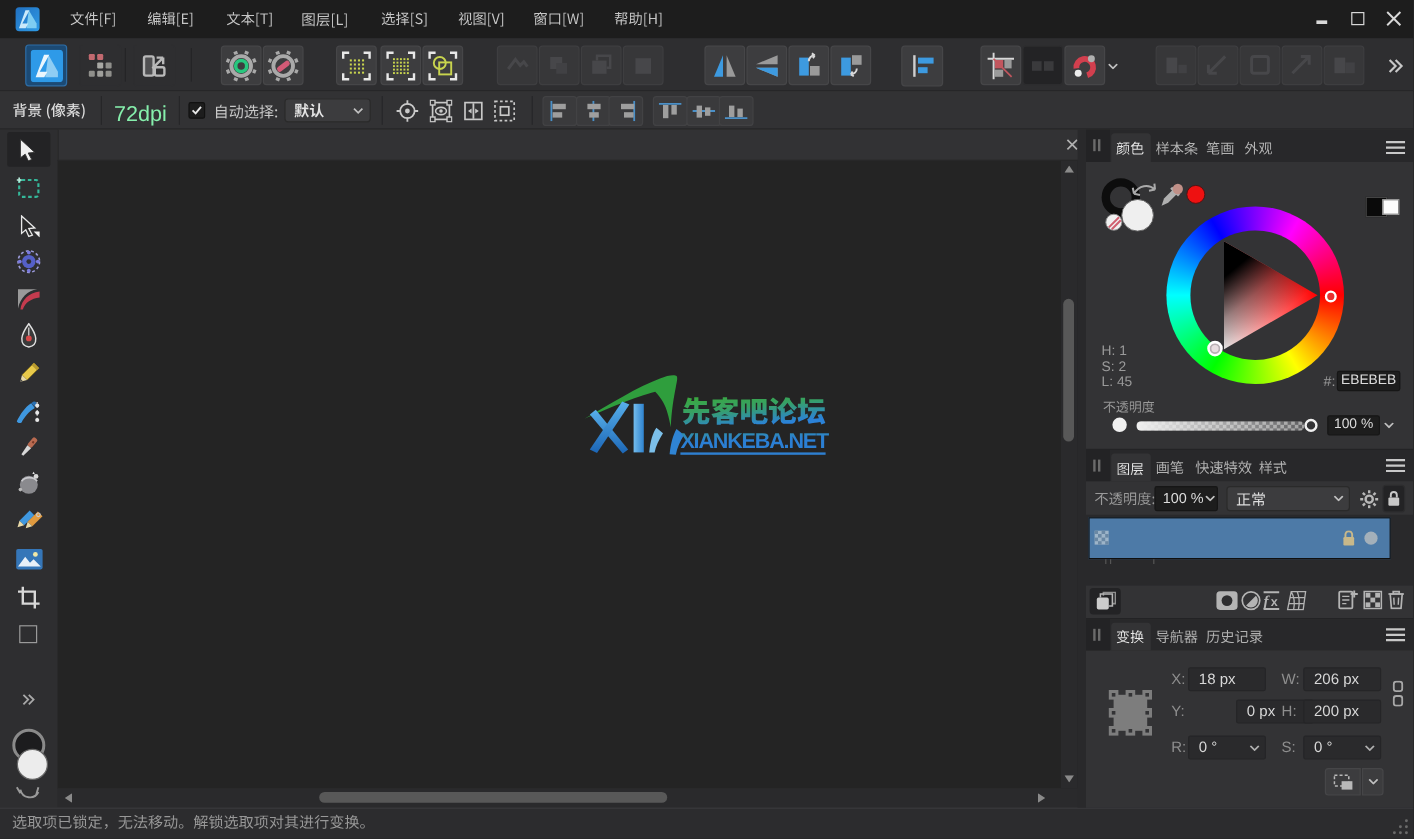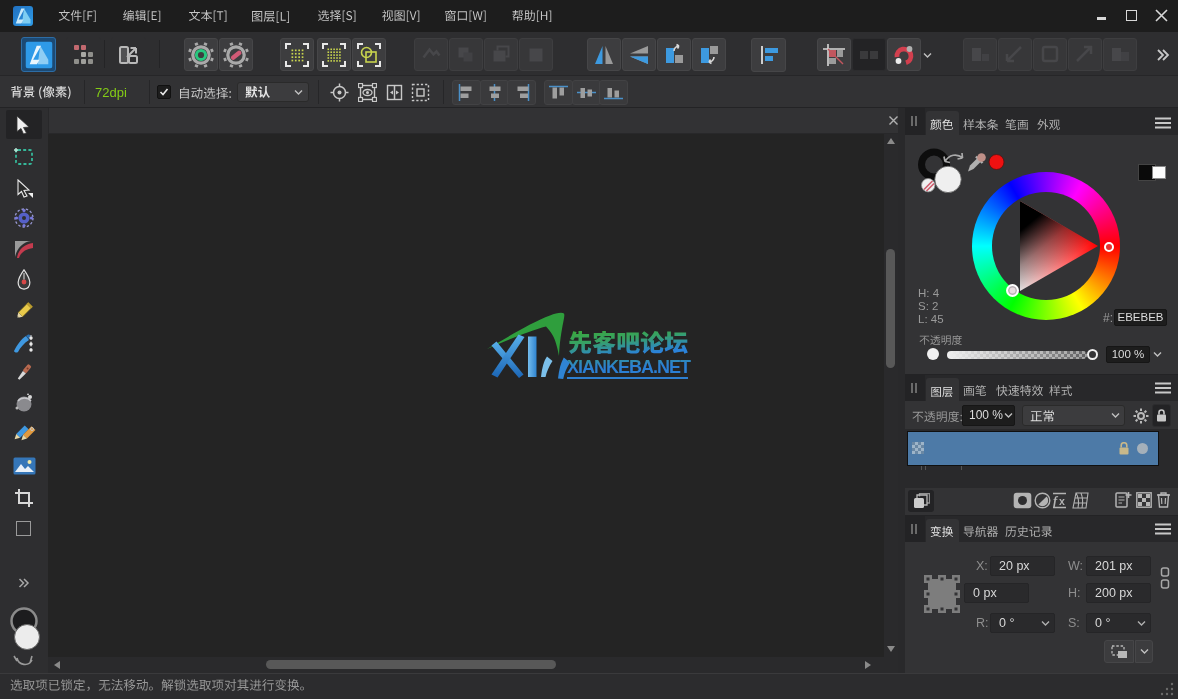--- a/index.html
+++ b/index.html
@@ -277,21 +277,21 @@
       </svg>
     </div>
 <svg class="abs" style="left:1156px;top:49px" width="14" height="12" viewBox="0 0 14 12">
       <path d="M2 1 L7 6 L2 11 M7 1 L12 6 L7 11" stroke="#c8c8c8" stroke-width="1.8" fill="none"></path>
     </svg>
 <div class="abs" style="left:0;top:76px;width:1178px;height:32px;background:#323234;border-bottom:1px solid #232325"></div>
 <div style="position:absolute;left:9.0px;top:85.4px;width:63px;height:15px;"><svg width="63" height="15" viewBox="0 0 62.6 15.1">
         <path transform="translate(1.00,11.56)" d="M9.0 -4.6L9.0 -3.7L3.5 -3.7L3.5 -4.6L9.0 -4.6ZM2.3 -5.5L2.3 1.1L3.5 1.1L3.5 -1.1L9.0 -1.1L9.0 -0.2C9.0 -0.0 8.9 0.0 8.7 0.0C8.6 0.1 7.8 0.1 7.1 0.0C7.3 0.3 7.4 0.8 7.5 1.1C8.5 1.1 9.2 1.1 9.6 0.9C10.1 0.7 10.2 0.4 10.2 -0.2L10.2 -5.5L2.3 -5.5ZM3.5 -2.8L9.0 -2.8L9.0 -1.9L3.5 -1.9L3.5 -2.8ZM4.0 -10.6L4.0 -9.5L1.0 -9.5L1.0 -8.6L4.0 -8.6L4.0 -7.6C2.7 -7.4 1.5 -7.2 0.7 -7.1L0.8 -6.1L4.0 -6.7L4.0 -5.8L5.2 -5.8L5.2 -10.6L4.0 -10.6ZM6.8 -10.6L6.8 -7.3C6.8 -6.2 7.1 -5.9 8.4 -5.9C8.7 -5.9 10.1 -5.9 10.4 -5.9C11.4 -5.9 11.7 -6.3 11.9 -7.5C11.5 -7.6 11.1 -7.8 10.8 -7.9C10.8 -7.1 10.7 -6.9 10.3 -6.9C10.0 -6.9 8.8 -6.9 8.6 -6.9C8.1 -6.9 8.0 -7.0 8.0 -7.3L8.0 -8.2C9.1 -8.4 10.4 -8.8 11.4 -9.2L10.6 -10.0C10.0 -9.7 8.9 -9.4 8.0 -9.1L8.0 -10.6L6.8 -10.6ZM15.7 -8.0L21.7 -8.0L21.7 -7.3L15.7 -7.3L15.7 -8.0ZM15.7 -9.4L21.7 -9.4L21.7 -8.7L15.7 -8.7L15.7 -9.4ZM16.0 -3.5L21.5 -3.5L21.5 -2.5L16.0 -2.5L16.0 -3.5ZM20.2 -0.8C21.3 -0.4 22.7 0.3 23.4 0.8L24.3 0.1C23.5 -0.4 22.1 -1.1 21.0 -1.5L20.2 -0.8ZM16.0 -1.4C15.3 -0.9 14.1 -0.3 13.0 0.0C13.2 0.2 13.6 0.6 13.8 0.9C14.9 0.4 16.2 -0.3 17.1 -1.0L16.0 -1.4ZM13.2 -5.8L13.2 -4.9L24.2 -4.9L24.2 -5.8L19.3 -5.8L19.3 -6.5L22.9 -6.5L22.9 -10.1L14.6 -10.1L14.6 -6.5L18.1 -6.5L18.1 -5.8L13.2 -5.8ZM14.9 -4.4L14.9 -1.6L18.2 -1.6L18.2 -0.1C18.2 0.1 18.1 0.1 17.9 0.1C17.8 0.1 17.1 0.1 16.6 0.1C16.7 0.4 16.8 0.8 16.9 1.0C17.8 1.0 18.4 1.0 18.8 0.9C19.2 0.8 19.3 0.5 19.3 -0.0L19.3 -1.6L22.7 -1.6L22.7 -4.4L14.9 -4.4ZM30.8 2.5L31.7 2.1C30.6 0.3 30.1 -1.8 30.1 -3.9C30.1 -6.0 30.6 -8.1 31.7 -9.9L30.8 -10.3C29.6 -8.4 28.9 -6.4 28.9 -3.9C28.9 -1.4 29.6 0.6 30.8 2.5ZM38.3 -8.9L40.5 -8.9C40.3 -8.6 40.1 -8.3 39.9 -8.1L37.6 -8.1C37.8 -8.3 38.1 -8.6 38.3 -8.9ZM43.4 -4.9C43.1 -4.5 42.5 -4.0 41.9 -3.6C41.7 -4.1 41.6 -4.6 41.4 -5.2L43.9 -5.2L43.9 -8.1L41.1 -8.1C41.5 -8.5 41.8 -8.9 42.0 -9.3L41.3 -9.8L41.1 -9.8L38.9 -9.8L39.2 -10.3L38.1 -10.5C37.6 -9.6 36.7 -8.4 35.5 -7.5C35.7 -7.4 36.1 -7.1 36.3 -6.9L36.4 -7.0L36.4 -5.2L38.6 -5.2C37.8 -4.7 36.7 -4.3 35.7 -4.0C35.9 -3.8 36.3 -3.4 36.4 -3.2C37.1 -3.4 37.9 -3.8 38.6 -4.2C38.8 -4.0 38.9 -3.9 39.0 -3.7C38.2 -3.1 36.9 -2.5 35.8 -2.2C36.0 -2.0 36.3 -1.7 36.4 -1.4C37.4 -1.8 38.6 -2.4 39.5 -3.1C39.6 -2.9 39.7 -2.7 39.8 -2.5C38.8 -1.6 37.0 -0.6 35.6 -0.2C35.8 0.1 36.1 0.4 36.2 0.7C37.5 0.2 38.9 -0.6 40.0 -1.5C40.1 -0.9 39.9 -0.4 39.7 -0.2C39.5 0.1 39.3 0.1 39.0 0.1C38.7 0.1 38.4 0.1 38.0 0.0C38.2 0.3 38.2 0.8 38.3 1.0C38.6 1.1 38.9 1.1 39.2 1.1C39.7 1.1 40.1 1.0 40.4 0.6C41.4 -0.2 41.4 -2.9 39.4 -4.7C39.6 -4.8 39.9 -5.0 40.1 -5.2L40.4 -5.2C41.0 -2.7 42.0 -0.6 43.7 0.5C43.8 0.2 44.2 -0.2 44.4 -0.4C43.6 -0.9 42.9 -1.7 42.3 -2.7C42.9 -3.1 43.7 -3.7 44.3 -4.2L43.4 -4.9ZM37.5 -7.2L39.5 -7.2L39.5 -6.0L37.5 -6.0L37.5 -7.2ZM40.6 -7.2L42.7 -7.2L42.7 -6.0L40.6 -6.0L40.6 -7.2ZM35.0 -10.5C34.5 -8.6 33.5 -6.7 32.4 -5.5C32.6 -5.2 32.9 -4.6 33.0 -4.3C33.4 -4.7 33.7 -5.2 34.0 -5.7L34.0 1.1L35.2 1.1L35.2 -7.7C35.5 -8.5 35.9 -9.4 36.1 -10.2L35.0 -10.5ZM52.6 -1.0C53.6 -0.5 54.9 0.3 55.6 0.8L56.5 0.1C55.8 -0.4 54.5 -1.2 53.5 -1.6L52.6 -1.0ZM48.3 -1.6C47.5 -1.0 46.4 -0.3 45.3 0.1C45.5 0.2 46.0 0.7 46.2 0.9C47.2 0.4 48.5 -0.4 49.4 -1.2L48.3 -1.6ZM45.5 -6.7L45.5 -5.8L49.3 -5.8C48.9 -5.4 48.5 -5.0 48.1 -4.7L47.4 -5.1L46.6 -4.4C47.3 -4.1 48.2 -3.5 48.8 -3.1L48.4 -2.8L45.5 -2.8L45.6 -1.8L50.4 -1.9L50.4 1.0L51.6 1.0L51.6 -1.9L55.2 -2.0C55.5 -1.8 55.7 -1.6 55.9 -1.4L56.7 -2.1C56.1 -2.8 54.8 -3.7 53.8 -4.3L52.9 -3.7C53.3 -3.4 53.7 -3.2 54.1 -2.9L50.1 -2.8C51.3 -3.5 52.5 -4.3 53.5 -5.1L52.4 -5.7C51.8 -5.1 50.8 -4.3 49.8 -3.7C49.5 -3.9 49.3 -4.1 48.9 -4.2C49.5 -4.7 50.2 -5.2 50.8 -5.8L56.5 -5.8L56.5 -6.7L51.6 -6.7L51.6 -7.3L55.3 -7.3L55.3 -8.2L51.6 -8.2L51.6 -8.9L56.0 -8.9L56.0 -9.7L51.6 -9.7L51.6 -10.6L50.4 -10.6L50.4 -9.7L46.2 -9.7L46.2 -8.9L50.4 -8.9L50.4 -8.2L46.9 -8.2L46.9 -7.3L50.4 -7.3L50.4 -6.7L45.5 -6.7ZM58.7 2.5C59.9 0.6 60.6 -1.4 60.6 -3.9C60.6 -6.4 59.9 -8.4 58.7 -10.3L57.8 -9.9C58.9 -8.1 59.4 -6.0 59.4 -3.9C59.4 -1.8 58.9 0.3 57.8 2.1L58.7 2.5Z" fill="#dadada"></path>
       </svg></div>
 <div class="vsep" style="left:84px;top:80px;height:24px;background:#262628"></div>
-<div class="abs" style="left:95px;top:85px;width:50px;font-size:13px;color:#84cc16">72dpi</div>
+<div class="abs" style="left:95px;top:85px;width:50px;font-size:18px;color:#86efac">72dpi</div>
 <div class="vsep" style="left:149px;top:80px;height:24px;background:#262628"></div>
 <div class="abs" style="left:157px;top:85px;width:14px;height:14px;background:#1d1d1d;border:1px solid #111;border-radius:2px"></div>
 <svg class="abs" style="left:159px;top:87px" width="10" height="10" viewBox="0 0 10 10">
       <path d="M1.5 5 L4 7.5 L8.5 2" stroke="#e8e8e8" stroke-width="1.6" fill="none"></path>
     </svg>
 <div style="position:absolute;left:177.0px;top:85.5px;width:55px;height:14px;"><svg width="55" height="14" viewBox="0 0 54.6 13.6">
         <path transform="translate(1.00,11.53)" d="M3.0 -5.1L9.7 -5.1L9.7 -3.3L3.0 -3.3L3.0 -5.1ZM3.0 -6.0L3.0 -7.9L9.7 -7.9L9.7 -6.0L3.0 -6.0ZM3.0 -2.4L9.7 -2.4L9.7 -0.6L3.0 -0.6L3.0 -2.4ZM5.7 -10.5C5.6 -10.0 5.4 -9.3 5.2 -8.8L2.0 -8.8L2.0 1.0L3.0 1.0L3.0 0.3L9.7 0.3L9.7 0.9L10.7 0.9L10.7 -8.8L6.2 -8.8C6.4 -9.3 6.6 -9.8 6.8 -10.4L5.7 -10.5ZM13.6 -9.5L13.6 -8.6L18.4 -8.6L18.4 -9.5L13.6 -9.5ZM20.7 -10.3C20.7 -9.4 20.7 -8.5 20.6 -7.6L18.8 -7.6L18.8 -6.7L20.6 -6.7C20.4 -3.9 19.9 -1.2 18.2 0.3C18.5 0.4 18.8 0.8 19.0 1.0C20.8 -0.8 21.3 -3.6 21.5 -6.7L23.4 -6.7C23.2 -2.3 23.1 -0.6 22.7 -0.2C22.6 -0.1 22.5 -0.1 22.2 -0.1C22.0 -0.1 21.3 -0.1 20.6 -0.1C20.8 0.2 20.9 0.5 20.9 0.8C21.6 0.8 22.3 0.8 22.7 0.8C23.1 0.8 23.3 0.7 23.6 0.3C24.0 -0.2 24.1 -2.0 24.3 -7.1C24.3 -7.3 24.3 -7.6 24.3 -7.6L21.6 -7.6C21.6 -8.5 21.6 -9.4 21.6 -10.3L20.7 -10.3ZM13.6 -0.6L13.6 -0.6L13.6 -0.5C13.9 -0.7 14.4 -0.8 17.8 -1.6L18.1 -0.8L18.9 -1.1C18.7 -1.9 18.1 -3.4 17.6 -4.6L16.8 -4.3C17.1 -3.8 17.3 -3.1 17.6 -2.4L14.6 -1.8C15.1 -2.9 15.6 -4.3 15.9 -5.6L18.7 -5.6L18.7 -6.5L13.2 -6.5L13.2 -5.6L14.9 -5.6C14.6 -4.2 14.1 -2.7 13.9 -2.3C13.7 -1.8 13.5 -1.5 13.3 -1.4C13.4 -1.2 13.6 -0.7 13.6 -0.6ZM25.8 -9.6C26.5 -8.9 27.3 -8.1 27.7 -7.5L28.5 -8.1C28.1 -8.7 27.2 -9.5 26.5 -10.1L25.8 -9.6ZM30.6 -10.1C30.3 -9.0 29.7 -7.9 29.1 -7.2C29.3 -7.1 29.7 -6.8 29.9 -6.7C30.2 -7.0 30.4 -7.5 30.7 -7.9L32.5 -7.9L32.5 -6.1L29.0 -6.1L29.0 -5.3L31.3 -5.3C31.1 -3.7 30.5 -2.5 28.7 -1.8C28.9 -1.6 29.1 -1.3 29.2 -1.0C31.3 -1.9 32.0 -3.3 32.2 -5.3L33.5 -5.3L33.5 -2.4C33.5 -1.4 33.7 -1.2 34.6 -1.2C34.8 -1.2 35.7 -1.2 35.9 -1.2C36.7 -1.2 36.9 -1.6 37.0 -3.2C36.7 -3.2 36.3 -3.3 36.2 -3.5C36.1 -2.2 36.1 -2.0 35.8 -2.0C35.6 -2.0 34.9 -2.0 34.8 -2.0C34.4 -2.0 34.4 -2.1 34.4 -2.4L34.4 -5.3L36.9 -5.3L36.9 -6.1L33.5 -6.1L33.5 -7.9L36.4 -7.9L36.4 -8.8L33.5 -8.8L33.5 -10.4L32.5 -10.4L32.5 -8.8L31.1 -8.8C31.2 -9.1 31.4 -9.5 31.5 -9.9L30.6 -10.1ZM28.1 -5.7L25.7 -5.7L25.7 -4.8L27.2 -4.8L27.2 -1.0C26.7 -0.8 26.1 -0.3 25.6 0.2L26.2 1.0C26.9 0.2 27.6 -0.4 28.0 -0.4C28.3 -0.4 28.7 -0.1 29.2 0.2C30.0 0.7 31.1 0.8 32.5 0.8C33.7 0.8 35.8 0.8 36.8 0.7C36.8 0.4 37.0 -0.0 37.1 -0.2C35.8 -0.1 33.9 -0.0 32.5 -0.0C31.2 -0.0 30.1 -0.1 29.4 -0.6C28.8 -0.9 28.5 -1.2 28.1 -1.2L28.1 -5.7ZM39.7 -10.5L39.7 -8.0L38.1 -8.0L38.1 -7.1L39.7 -7.1L39.7 -4.4C39.1 -4.2 38.4 -4.1 37.9 -3.9L38.2 -3.0L39.7 -3.5L39.7 -0.2C39.7 0.0 39.7 0.1 39.5 0.1C39.3 0.1 38.9 0.1 38.3 0.1C38.4 0.3 38.6 0.7 38.6 0.9C39.4 0.9 39.9 0.9 40.2 0.8C40.5 0.6 40.6 0.4 40.6 -0.2L40.6 -3.8L42.1 -4.3L41.9 -5.2L40.6 -4.7L40.6 -7.1L42.1 -7.1L42.1 -8.0L40.6 -8.0L40.6 -10.5L39.7 -10.5ZM47.6 -9.0C47.1 -8.3 46.5 -7.8 45.8 -7.3C45.1 -7.8 44.6 -8.3 44.2 -9.0L47.6 -9.0ZM42.4 -9.8L42.4 -9.0L43.2 -9.0C43.7 -8.2 44.3 -7.4 45.1 -6.8C44.1 -6.2 43.0 -5.8 41.9 -5.5C42.1 -5.3 42.3 -5.0 42.4 -4.8C43.6 -5.1 44.7 -5.6 45.7 -6.2C46.7 -5.6 47.9 -5.1 49.1 -4.7C49.2 -5.0 49.5 -5.3 49.7 -5.5C48.5 -5.8 47.4 -6.2 46.5 -6.8C47.5 -7.5 48.3 -8.5 48.9 -9.6L48.3 -9.9L48.1 -9.8L42.4 -9.8ZM45.2 -5.2L45.2 -4.1L42.7 -4.1L42.7 -3.2L45.2 -3.2L45.2 -1.9L42.1 -1.9L42.1 -1.1L45.2 -1.1L45.2 1.0L46.2 1.0L46.2 -1.1L49.5 -1.1L49.5 -1.9L46.2 -1.9L46.2 -3.2L48.6 -3.2L48.6 -4.1L46.2 -4.1L46.2 -5.2L45.2 -5.2ZM51.7 -4.9C52.2 -4.9 52.6 -5.2 52.6 -5.8C52.6 -6.3 52.2 -6.6 51.7 -6.6C51.3 -6.6 50.9 -6.3 50.9 -5.8C50.9 -5.2 51.3 -4.9 51.7 -4.9ZM51.7 0.2C52.2 0.2 52.6 -0.2 52.6 -0.7C52.6 -1.2 52.2 -1.6 51.7 -1.6C51.3 -1.6 50.9 -1.2 50.9 -0.7C50.9 -0.2 51.3 0.2 51.7 0.2Z" fill="#c8c8c8"></path>
       </svg></div>
 <div class="dd" style="left:237px;top:82px;width:72px;height:20px"></div>
 <div style="position:absolute;left:244.0px;top:85.4px;width:27px;height:14px;"><svg width="27" height="14" viewBox="0 0 26.7 13.7">
@@ -567,21 +567,21 @@
           <stop offset="0" stop-color="#000000" stop-opacity="0"></stop>
           <stop offset="0.5" stop-color="#000000" stop-opacity="0.4"></stop>
           <stop offset="1" stop-color="#000000"></stop>
         </linearGradient>
 </defs>
 <polygon points="106,54.0 28.0,8.968000000000018 28.0,99.03199999999998" fill="url(#tg1)"></polygon>
 <polygon points="106,54.0 28.0,8.968000000000018 28.0,99.03199999999998" fill="url(#tg2)"></polygon>
 </svg>
 <div class="abs" style="left:1104px;top:241.5px;width:10px;height:10px;border-radius:50%;border:2px solid #fff;background:#e83030"></div>
 <div class="abs" style="left:1005.5px;top:283.5px;width:13px;height:13px;border-radius:50%;border:2px solid #fff;background:#e8dde0;box-shadow:inset 0 0 0 1.5px #b8b0b4"></div>
-<div class="abs" style="left:918px;top:287px;font-size:11.5px;color:#9a9a9a">H: 4</div>
+<div class="abs" style="left:918px;top:287px;font-size:11.5px;color:#9a9a9a">H: 1</div>
 <div class="abs" style="left:918px;top:300px;font-size:11.5px;color:#9a9a9a">S: 2</div>
 <div class="abs" style="left:918px;top:313px;font-size:11.5px;color:#9a9a9a">L: 45</div>
 <div class="abs" style="left:1103px;top:311px;font-size:12px;color:#9a9a9a">#:</div>
 <div class="fld" style="left:1114px;top:309px;width:53px;height:17px;line-height:15px;text-align:center;font-size:11.5px">EBEBEB</div>
 <div style="position:absolute;left:918.0px;top:331.9px;width:45px;height:12px;"><svg width="45" height="12" viewBox="0 0 44.8 12.0">
         <path transform="translate(1.00,10.07)" d="M6.0 -5.2C7.3 -4.3 8.9 -3.0 9.7 -2.2L10.4 -2.8C9.6 -3.7 7.9 -4.9 6.6 -5.7L6.0 -5.2ZM0.7 -8.3L0.7 -7.5L5.6 -7.5C4.5 -5.6 2.6 -3.8 0.5 -2.8C0.6 -2.6 0.9 -2.2 1.0 -2.0C2.5 -2.8 3.9 -3.9 5.0 -5.2L5.0 0.8L5.8 0.8L5.8 -6.3C6.1 -6.7 6.4 -7.1 6.6 -7.5L10.1 -7.5L10.1 -8.3L0.7 -8.3ZM11.4 -8.3C12.1 -7.8 12.8 -7.1 13.1 -6.5L13.8 -7.0C13.4 -7.6 12.7 -8.3 12.0 -8.8L11.4 -8.3ZM13.5 -4.8L11.3 -4.8L11.3 -4.1L12.7 -4.1L12.7 -1.3C12.2 -0.8 11.6 -0.3 11.2 -0.0L11.6 0.8C12.1 0.3 12.6 -0.2 13.1 -0.6C13.8 0.2 14.8 0.6 16.2 0.7C17.4 0.7 19.7 0.7 20.9 0.6C21.0 0.4 21.1 0.0 21.2 -0.2C19.9 -0.1 17.4 -0.0 16.2 -0.1C14.9 -0.2 14.0 -0.5 13.5 -1.3L13.5 -4.8ZM20.1 -8.9C18.8 -8.6 16.4 -8.4 14.5 -8.3C14.6 -8.2 14.7 -7.9 14.7 -7.8C15.5 -7.8 16.4 -7.8 17.2 -7.9L17.2 -7.1L14.2 -7.1L14.2 -6.4L16.7 -6.4C16.0 -5.7 14.8 -4.9 13.8 -4.6C14.0 -4.4 14.2 -4.2 14.3 -4.0C15.3 -4.4 16.4 -5.2 17.2 -6.1L17.2 -4.6L18.0 -4.6L18.0 -6.1C18.7 -5.3 19.8 -4.5 20.8 -4.1C20.9 -4.3 21.1 -4.6 21.3 -4.7C20.2 -5.0 19.1 -5.7 18.5 -6.4L21.1 -6.4L21.1 -7.1L18.0 -7.1L18.0 -8.0C19.0 -8.1 19.9 -8.2 20.6 -8.3L20.1 -8.9ZM15.0 -4.4L15.0 -3.7L16.3 -3.7C16.1 -2.6 15.6 -1.7 14.2 -1.2C14.3 -1.1 14.5 -0.8 14.6 -0.6C16.3 -1.2 16.9 -2.3 17.1 -3.7L18.4 -3.7C18.3 -3.3 18.2 -2.8 18.1 -2.5L18.8 -2.4L18.9 -2.8L19.9 -2.8C19.8 -2.0 19.7 -1.6 19.6 -1.5C19.5 -1.4 19.4 -1.4 19.2 -1.4C19.1 -1.4 18.6 -1.4 18.0 -1.4C18.1 -1.3 18.2 -1.0 18.2 -0.8C18.8 -0.8 19.3 -0.8 19.5 -0.8C19.8 -0.8 20.0 -0.9 20.2 -1.0C20.5 -1.3 20.6 -1.8 20.7 -3.1C20.7 -3.2 20.7 -3.4 20.7 -3.4L19.0 -3.4L19.2 -4.4L15.0 -4.4ZM25.3 -4.9L25.3 -2.7L23.2 -2.7L23.2 -4.9L25.3 -4.9ZM25.3 -5.6L23.2 -5.6L23.2 -7.7L25.3 -7.7L25.3 -5.6ZM22.5 -8.4L22.5 -1.0L23.2 -1.0L23.2 -2.0L26.0 -2.0L26.0 -8.4L22.5 -8.4ZM30.8 -7.9L30.8 -6.0L27.8 -6.0L27.8 -7.9L30.8 -7.9ZM27.0 -8.6L27.0 -4.8C27.0 -3.1 26.8 -1.0 25.0 0.4C25.2 0.5 25.5 0.8 25.6 0.9C26.8 -0.0 27.4 -1.3 27.6 -2.6L30.8 -2.6L30.8 -0.2C30.8 -0.0 30.7 0.1 30.6 0.1C30.4 0.1 29.7 0.1 29.0 0.0C29.1 0.3 29.2 0.6 29.3 0.8C30.2 0.8 30.8 0.8 31.2 0.7C31.5 0.6 31.6 0.3 31.6 -0.2L31.6 -8.6L27.0 -8.6ZM30.8 -5.2L30.8 -3.3L27.7 -3.3C27.8 -3.8 27.8 -4.3 27.8 -4.8L27.8 -5.2L30.8 -5.2ZM36.6 -7.0L36.6 -6.0L34.8 -6.0L34.8 -5.4L36.6 -5.4L36.6 -3.6L40.8 -3.6L40.8 -5.4L42.5 -5.4L42.5 -6.0L40.8 -6.0L40.8 -7.0L40.0 -7.0L40.0 -6.0L37.3 -6.0L37.3 -7.0L36.6 -7.0ZM40.0 -5.4L40.0 -4.2L37.3 -4.2L37.3 -5.4L40.0 -5.4ZM40.6 -2.2C40.1 -1.7 39.5 -1.2 38.8 -0.9C38.0 -1.2 37.4 -1.7 37.0 -2.2L40.6 -2.2ZM35.0 -2.9L35.0 -2.2L36.6 -2.2L36.2 -2.1C36.6 -1.4 37.2 -0.9 37.9 -0.5C36.9 -0.2 35.7 0.1 34.6 0.2C34.7 0.4 34.9 0.7 34.9 0.9C36.3 0.7 37.6 0.4 38.7 -0.1C39.8 0.4 41.0 0.7 42.3 0.9C42.4 0.7 42.6 0.4 42.8 0.2C41.6 0.1 40.5 -0.2 39.6 -0.5C40.5 -1.0 41.3 -1.7 41.8 -2.7L41.3 -2.9L41.1 -2.9L35.0 -2.9ZM33.7 -8.0L33.7 -4.9C33.7 -3.3 33.6 -1.1 32.7 0.4C32.9 0.5 33.3 0.7 33.4 0.9C34.3 -0.8 34.5 -3.2 34.5 -4.9L34.5 -7.3L42.6 -7.3L42.6 -8.0L38.5 -8.0L38.5 -9.1L37.7 -9.1L37.7 -8.0L33.7 -8.0Z" fill="#9a9a9a"></path>
       </svg></div>
 <div class="abs" style="left:927px;top:348px;width:12px;height:12px;border-radius:50%;background:#f0f0f0"></div>
 <div class="abs" style="left:947px;top:351px;width:140px;height:8px;border-radius:4px;
 background:linear-gradient(to right,rgba(240,240,240,1),rgba(240,240,240,0)),repeating-conic-gradient(#a2a2a2 0% 25%, #606062 0% 50%);background-size:100% 100%, 6px 6px"></div>
@@ -743,25 +743,25 @@
         <rect x="18.5" y="5.5" width="3" height="3"></rect>
         <rect x="32.5" y="5.5" width="3" height="3"></rect>
 <rect x="4.5" y="20.5" width="3" height="3"></rect>
         <rect x="32.5" y="20.5" width="3" height="3"></rect>
 <rect x="4.5" y="35.5" width="3" height="3"></rect>
         <rect x="18.5" y="35.5" width="3" height="3"></rect>
         <rect x="32.5" y="35.5" width="3" height="3"></rect>
       </g>
 </svg>
 <div class="abs" style="left:976px;top:559px;font-size:12.5px;color:#8e8e8e">X:</div>
-<div class="abs" style="left:990px;top:556px;width:65px;height:20px;background:#2a2a2c;border:1px solid #252527;border-radius:2px;font-size:12.5px;color:#d8d8d8;line-height:18px;padding-left:8px">20 px</div>
+<div class="abs" style="left:990px;top:556px;width:65px;height:20px;background:#2a2a2c;border:1px solid #252527;border-radius:2px;font-size:12.5px;color:#d8d8d8;line-height:18px;padding-left:8px">18 px</div>
 <div class="abs" style="left:1068px;top:559px;font-size:12.5px;color:#8e8e8e">W:</div>
-<div class="abs" style="left:1086px;top:556px;width:65px;height:20px;background:#2a2a2c;border:1px solid #252527;border-radius:2px;font-size:12.5px;color:#d8d8d8;line-height:18px;padding-left:8px">201 px</div>
+<div class="abs" style="left:1086px;top:556px;width:65px;height:20px;background:#2a2a2c;border:1px solid #252527;border-radius:2px;font-size:12.5px;color:#d8d8d8;line-height:18px;padding-left:8px">206 px</div>
 <div class="abs" style="left:976px;top:586px;font-size:12.5px;color:#8e8e8e">Y:</div>
-<div class="abs" style="left:964px;top:583px;width:65px;height:20px;background:#2a2a2c;border:1px solid #252527;border-radius:2px;font-size:12.5px;color:#d8d8d8;line-height:18px;padding-left:8px">0 px</div>
+<div class="abs" style="left:1030px;top:583px;width:65px;height:20px;background:#2a2a2c;border:1px solid #252527;border-radius:2px;font-size:12.5px;color:#d8d8d8;line-height:18px;padding-left:8px">0 px</div>
 <div class="abs" style="left:1068px;top:586px;font-size:12.5px;color:#8e8e8e">H:</div>
 <div class="abs" style="left:1086px;top:583px;width:65px;height:20px;background:#2a2a2c;border:1px solid #252527;border-radius:2px;font-size:12.5px;color:#d8d8d8;line-height:18px;padding-left:8px">200 px</div>
 <div class="abs" style="left:976px;top:616px;font-size:12.5px;color:#8e8e8e">R:</div>
 <div class="abs" style="left:990px;top:613px;width:65px;height:20px;background:#2a2a2c;border:1px solid #252527;border-radius:2px;font-size:12.5px;color:#d8d8d8;line-height:18px;padding-left:8px">0 °</div>
     <svg class="abs" style="left:1040.5px;top:620.5px" width="9" height="5" viewBox="0 0 9 5">
       <path d="M1 0.5 L4.5 4 L8 0.5" stroke="#b0b0b0" stroke-width="1.4" fill="none"></path>
     </svg>
 <div class="abs" style="left:1068px;top:616px;font-size:12.5px;color:#8e8e8e">S:</div>
 <div class="abs" style="left:1086px;top:613px;width:65px;height:20px;background:#2a2a2c;border:1px solid #252527;border-radius:2px;font-size:12.5px;color:#d8d8d8;line-height:18px;padding-left:8px">0 °</div>
     <svg class="abs" style="left:1136.5px;top:620.5px" width="9" height="5" viewBox="0 0 9 5">

